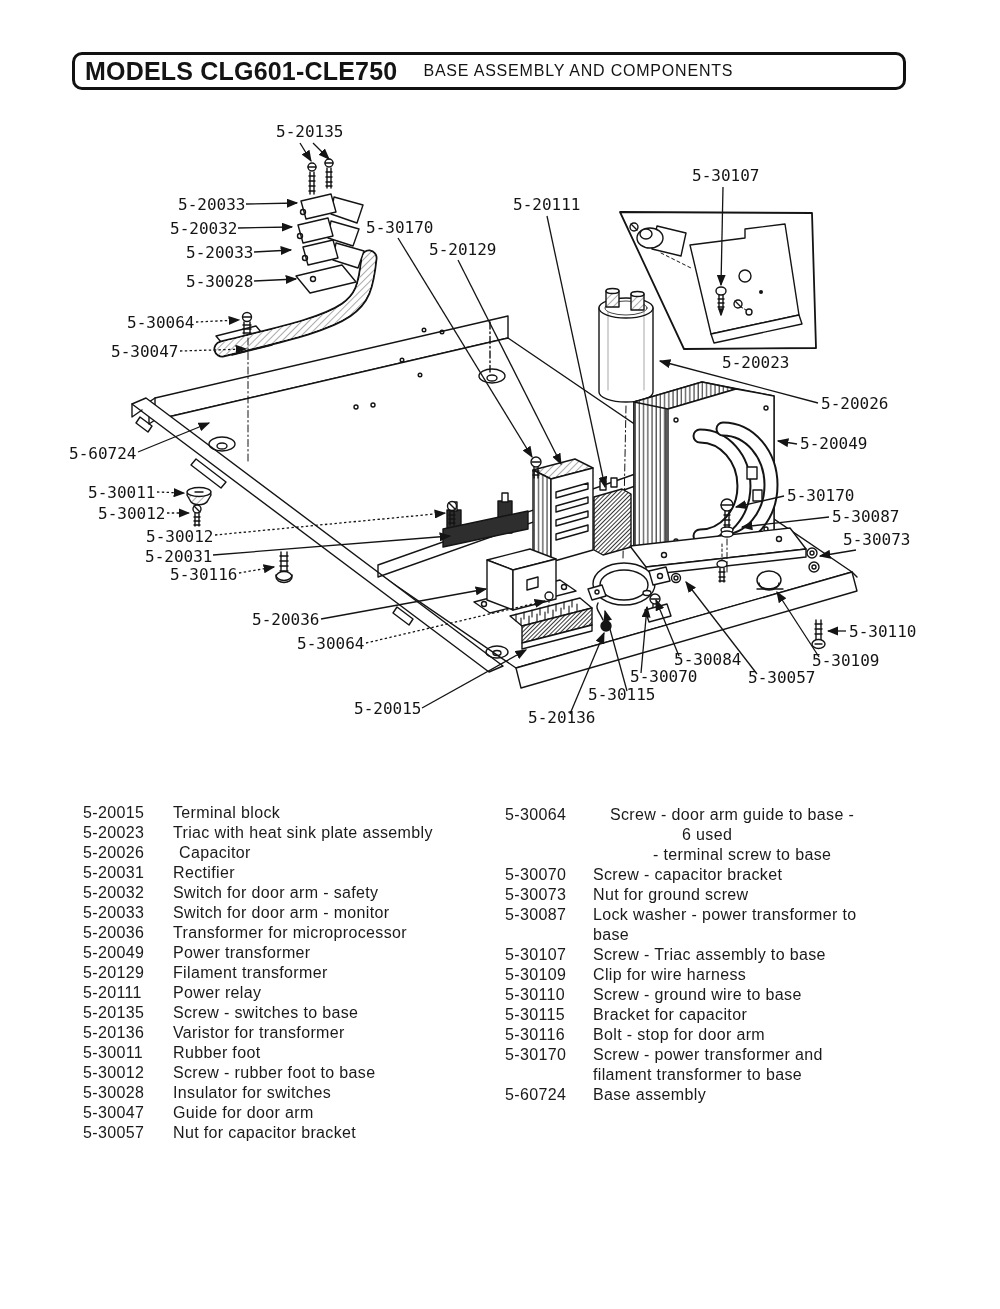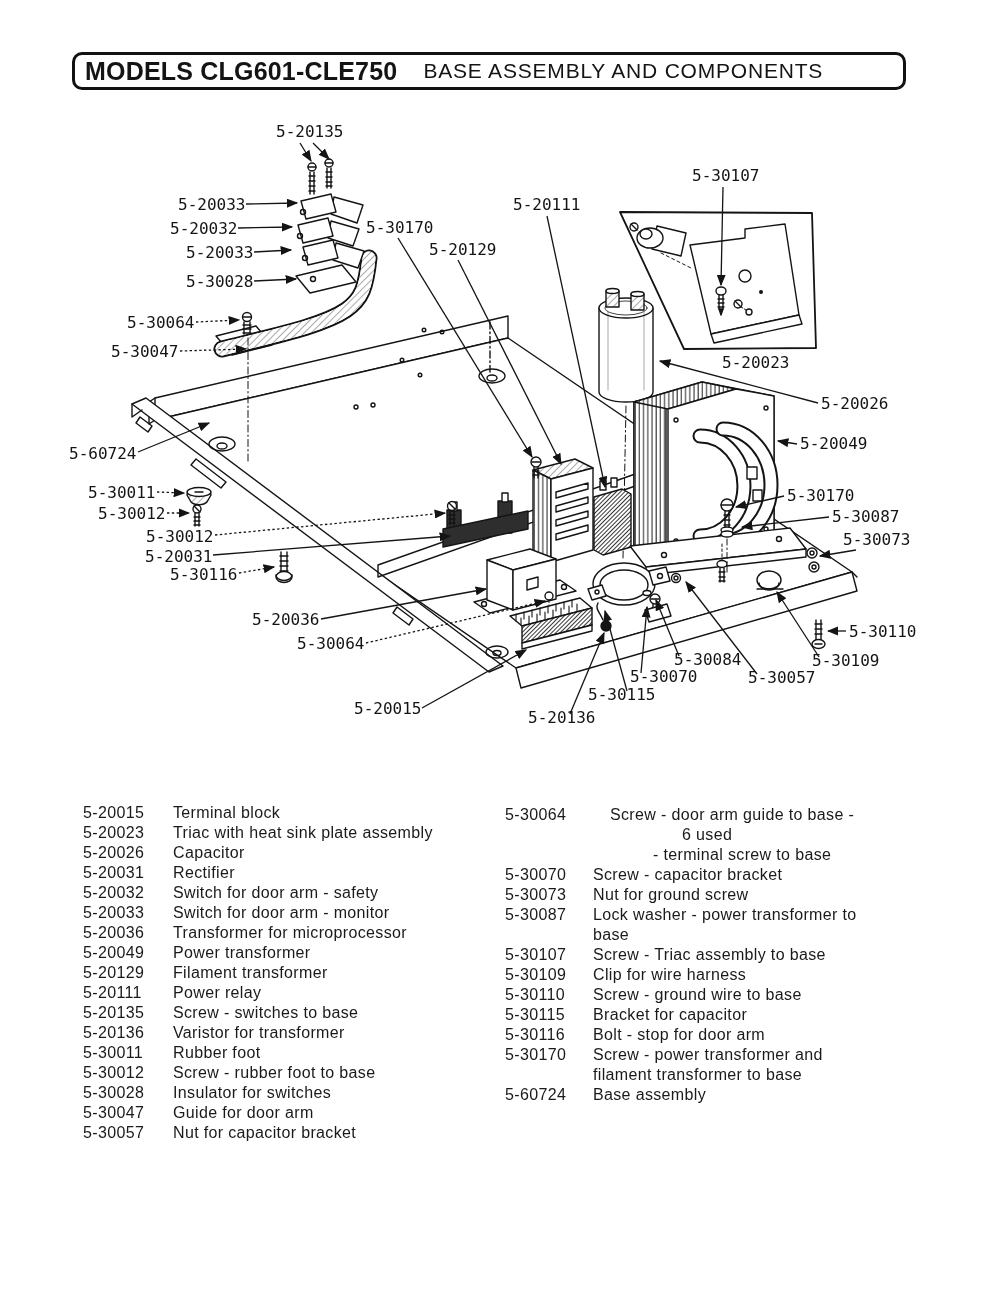--- a/index.html
+++ b/index.html
@@ -3,21 +3,21 @@
 <meta charset="utf-8">
 <style>
   html,body{margin:0;padding:0;background:#fff;}
   #page{position:relative;width:1000px;height:1171px;background:#ffffff;overflow:hidden;
         font-family:"Liberation Sans", sans-serif;color:#141414;}
   
   #header-box{position:absolute;left:72px;top:52px;width:834px;height:38px;
       border:3px solid #111;border-radius:10px;background:#fff;
       display:flex;align-items:center;gap:26px;padding-left:10px;box-sizing:border-box;}
   #header-models{font-size:25px;font-weight:bold;letter-spacing:.2px;white-space:nowrap;}
-  #header-title{font-size:21px;font-weight:400;letter-spacing:.8px;white-space:nowrap;}
+  #header-title{font-size:16px;font-weight:400;letter-spacing:.8px;white-space:nowrap;}
   
   #diagram-svg{position:absolute;left:0;top:0;width:1000px;height:1309px;}
   #diagram-svg .callout{font-family:"DejaVu Sans Mono", monospace;font-size:16px;fill:#141414;}
   #diagram-svg .leader{stroke:#141414;stroke-width:1.3;fill:none;}
   #diagram-svg .leader.dot{stroke-dasharray:2.4,2.4;}
   
   .plist{position:absolute;font-size:16px;line-height:20px;letter-spacing:.35px;color:#1a1a1a;}
   #plist-left{left:83px;top:803px;}
   #plist-right{left:505px;top:805px;}
   .prow{white-space:nowrap;}
@@ -348,21 +348,21 @@
         <line x1="422" y1="708" x2="526" y2="650" class="leader" marker-end="url(#arr)"></line>
         <text x="354" y="714" class="callout">5-20015</text>
         <line x1="570" y1="714" x2="604" y2="633" class="leader" marker-end="url(#arr)"></line>
         <text x="528" y="723" class="callout">5-20136</text>
       </g>
   </svg>
 
   <div class="plist" id="plist-left">
       <div class="prow"><span class="pno" style="width: 90px;">5-20015</span><span class="pdesc" style="margin-left: 0px;">Terminal block</span></div>
       <div class="prow"><span class="pno" style="width: 90px;">5-20023</span><span class="pdesc" style="margin-left: 0px;">Triac with heat sink plate assembly</span></div>
-      <div class="prow"><span class="pno" style="width: 90px;">5-20026</span><span class="pdesc" style="margin-left: 0px;">Capacitor</span></div>
+      <div class="prow"><span class="pno" style="width: 90px;">5-20026</span><span class="pdesc" style="margin-left: 6px;">Capacitor</span></div>
       <div class="prow"><span class="pno" style="width: 90px;">5-20031</span><span class="pdesc" style="margin-left: 0px;">Rectifier</span></div>
       <div class="prow"><span class="pno" style="width: 90px;">5-20032</span><span class="pdesc" style="margin-left: 0px;">Switch for door arm - safety</span></div>
       <div class="prow"><span class="pno" style="width: 90px;">5-20033</span><span class="pdesc" style="margin-left: 0px;">Switch for door arm - monitor</span></div>
       <div class="prow"><span class="pno" style="width: 90px;">5-20036</span><span class="pdesc" style="margin-left: 0px;">Transformer for microprocessor</span></div>
       <div class="prow"><span class="pno" style="width: 90px;">5-20049</span><span class="pdesc" style="margin-left: 0px;">Power transformer</span></div>
       <div class="prow"><span class="pno" style="width: 90px;">5-20129</span><span class="pdesc" style="margin-left: 0px;">Filament transformer</span></div>
       <div class="prow"><span class="pno" style="width: 90px;">5-20111</span><span class="pdesc" style="margin-left: 0px;">Power relay</span></div>
       <div class="prow"><span class="pno" style="width: 90px;">5-20135</span><span class="pdesc" style="margin-left: 0px;">Screw - switches to base</span></div>
       <div class="prow"><span class="pno" style="width: 90px;">5-20136</span><span class="pdesc" style="margin-left: 0px;">Varistor for transformer</span></div>
       <div class="prow"><span class="pno" style="width: 90px;">5-30011</span><span class="pdesc" style="margin-left: 0px;">Rubber foot</span></div>

